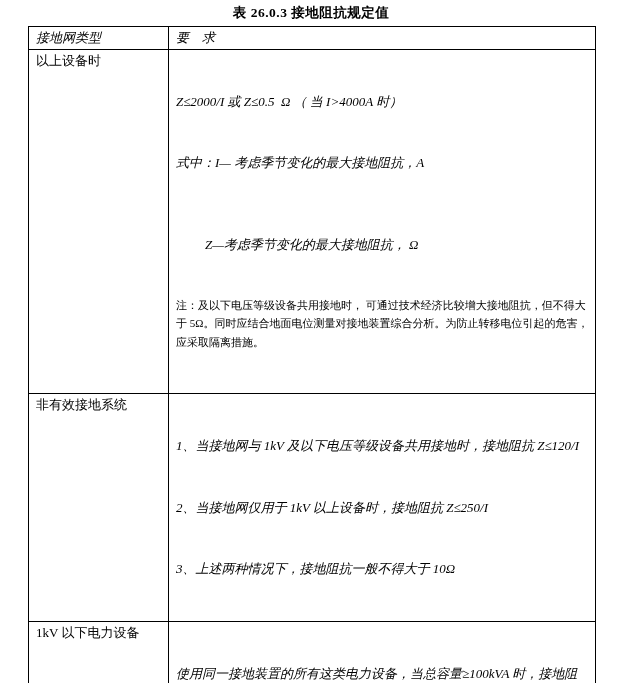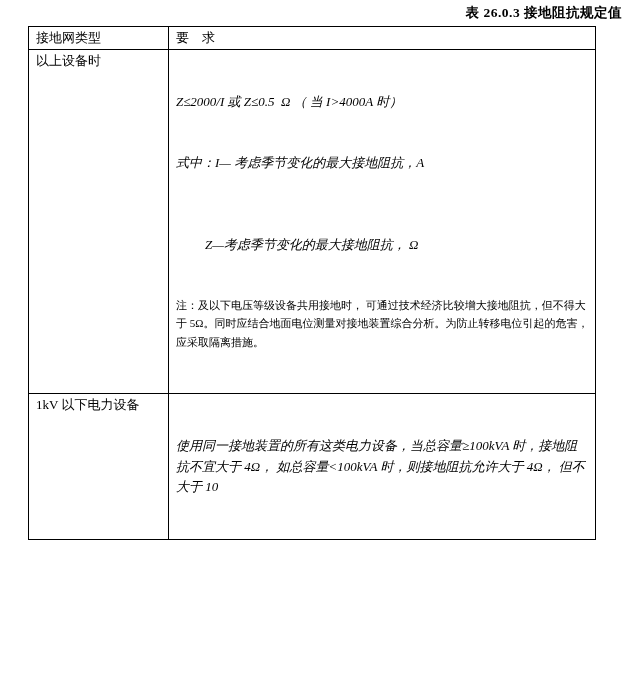--- a/index.html
+++ b/index.html
@@ -6,21 +6,21 @@
     margin: 0;
     padding: 0;
     background: #ffffff;
     width: 622px;
     height: 683px;
     overflow: hidden;
     font-family: "Liberation Serif", "DejaVu Serif", serif;
     color: #000000;
   }
   .doc-title {
-    text-align: right;
+    text-align: center;
     font-weight: bold;
     font-size: 13.5px;
     line-height: 17px;
     margin: 4px 0 5px 0;
     letter-spacing: 0.5px;
   }
   table.reg-table {
     border-collapse: collapse;
     table-layout: fixed;
     margin-left: 28px;
@@ -41,21 +41,21 @@
     white-space: normal;
     padding-right: 11px;
   }
   .ln { white-space: pre-wrap; font-style: italic; }
   .note {
     font-size: 11px;
     line-height: 18.6px;
     white-space: pre-wrap;
   }
   .ind-a { padding-left: 29px; margin-top: 20px; }
-  tr.hdr  { height: 23px;  }
+  tr.hdr  { height: 23px; font-style: italic;  }
   tr.r0   { height: 113px; }
   tr.r1   { height: 86px;  }
   tr.r2   { height: 60px;  }
 </style>
 </head>
 <body>
 
 <div class="doc-title">表 26.0.3 接地阻抗规定值</div>
 
 <table class="reg-table">
@@ -73,20 +73,28 @@
   <tr class="r0">
     <td class="type-cell">以上设备时</td>
     <td>
       <div class="ln">Z≤2000/I 或 Z≤0.5  Ω （ 当 I&gt;4000A 时）</div>
       <div class="ln">式中：I— 考虑季节变化的最大接地阻抗，A</div>
       <div class="ln ind-a">Z—考虑季节变化的最大接地阻抗， Ω</div>
       <div class="note">注：及以下电压等级设备共用接地时， 可通过技术经济比较增大接地阻抗，但不得大于 5Ω。同时应结合地面电位测量对接地装置综合分析。为防止转移电位引起的危害，应采取隔离措施。</div>
     </td>
   </tr>
 
+  <tr class="r1">
+    <td class="type-cell">非有效接地系统</td>
+    <td>
+      <div class="ln">1、当接地网与 1kV 及以下电压等级设备共用接地时，接地阻抗 Z≤120/I</div>
+      <div class="ln">2、当接地网仅用于 1kV 以上设备时，接地阻抗 Z≤250/I</div>
+      <div class="ln">3、上述两种情况下，接地阻抗一般不得大于 10Ω</div>
+    </td>
+  </tr>
 
   <tr class="r2">
     <td class="type-cell">1kV 以下电力设备</td>
     <td>
       <div class="ln">使用同一接地装置的所有这类电力设备，当总容量≥100kVA 时，接地阻抗不宜大于 4Ω， 如总容量&lt;100kVA 时，则接地阻抗允许大于 4Ω， 但不大于 10</div>
     </td>
   </tr>
 
 </tbody>
   </table>

